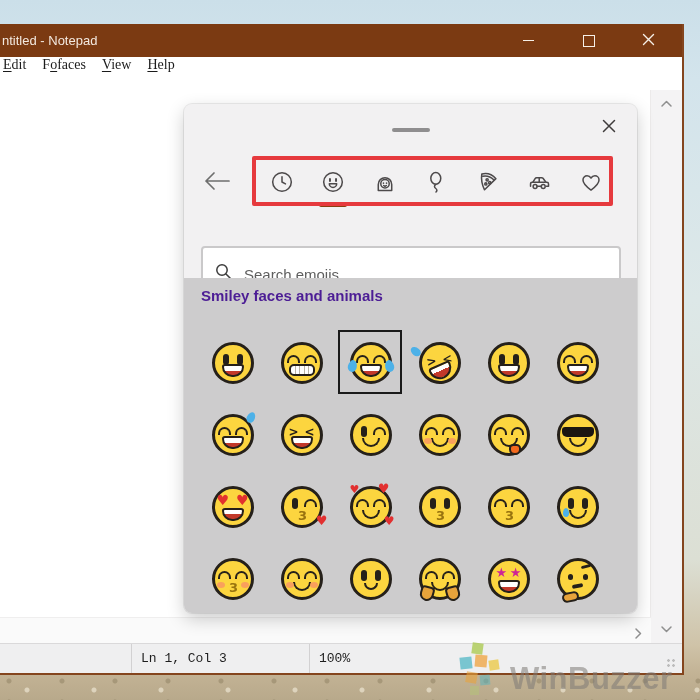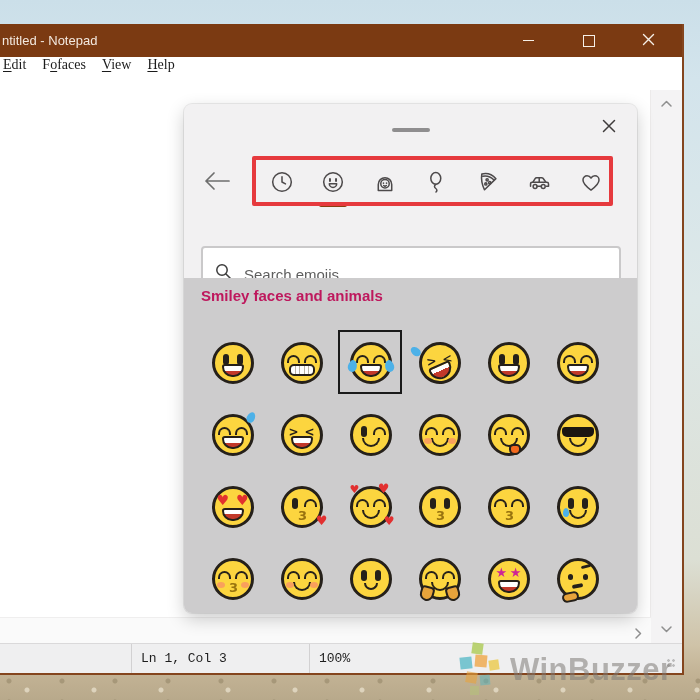--- a/index.html
+++ b/index.html
@@ -46,21 +46,21 @@
   .backbtn{position:absolute;left:18px;top:13px;cursor:default;}
   .tabs{position:absolute;left:72px;top:0;height:50px;display:flex;}
   .tab{width:51.5px;height:50px;display:flex;align-items:center;justify-content:center;position:relative;cursor:default;}
   .tab.selected::after{content:"";position:absolute;bottom:0;left:50%;margin-left:-14px;width:28px;height:4px;border-radius:2px;background:#8a3f10;}
   .ticon{display:flex;}
   .annotation{position:absolute;left:252px;top:156px;width:361px;height:50px;border:4px solid #e63a3e;border-radius:2px;box-sizing:border-box;z-index:9;pointer-events:none;}
   .search{position:absolute;left:17px;top:122px;width:420px;height:40px;background:#fff;border:2px solid #cac9ca;border-radius:4px;display:flex;align-items:flex-end;padding-left:12px;box-sizing:border-box;margin-top:20px;}
   .search input{border:none;outline:none;background:transparent;font-family:"Liberation Sans",sans-serif;font-size:15px;color:#3c3c3c;margin-left:10px;width:330px;}
   .search input::placeholder{color:#5e5e5e;opacity:1;}
   .pcontent{position:absolute;left:0;top:174px;right:0;bottom:0;background:#cdcccd;border-radius:0 0 8px 8px;overflow:hidden;}
-  .sectitle{position:absolute;left:17px;top:9px;font-size:15px;font-weight:bold;color:#be185d;}
+  .sectitle{position:absolute;left:17px;top:9px;font-size:15px;font-weight:bold;color:#4c1d95;}
   .grid{position:absolute;left:14px;top:49px;display:grid;grid-template-columns:repeat(6,69px);grid-auto-rows:72px;}
   .cell{position:relative;display:flex;align-items:center;justify-content:center;cursor:default;}
   .cell.selected::before{content:"";position:absolute;left:2px;top:3px;width:64px;height:64px;border:2.5px solid #1a1a1a;box-sizing:border-box;}
   
   .face{position:relative;width:42px;height:42px;border-radius:50%;background:#fcd53f;border:3px solid #25201a;box-sizing:border-box;}
   .f-tilt{transform:rotate(-10deg);}
   .eye{position:absolute;top:9px;width:6px;height:11px;border-radius:3px;background:#25201a;}
   .eye.l{left:8px}.eye.r{right:8px}
   .eye.arc{width:13px;height:8px;background:transparent;border:2.5px solid #25201a;border-bottom:none;border-radius:13px 13px 0 0;box-sizing:border-box;top:10px;}
   .eye.l.arc{left:3px}.eye.r.arc{right:3px}
@@ -93,21 +93,21 @@
   .hrt.h1{top:-5px;left:-3px}.hrt.h2{top:-7px;right:-1px;font-size:13px}.hrt.h3{bottom:-2px;right:-6px;font-size:12px}
   .hrt.hk{bottom:-2px;right:-8px;font-size:13px}
   .hand{position:absolute;bottom:-4px;width:14px;height:15px;background:#e7a33b;border:2.5px solid #25201a;border-radius:4px 4px 7px 7px;box-sizing:border-box;}
   .hand.l{left:-2px;transform:rotate(16deg);}
   .hand.r{right:-2px;transform:rotate(-16deg);}
   .hand.t{left:2px;bottom:-5px;width:17px;height:10px;transform:rotate(-12deg);border-radius:5px;}
   
   .wm{position:absolute;left:458px;top:641px;z-index:20;display:flex;align-items:flex-start;pointer-events:none;}
   .wm-logo{position:relative;width:52px;height:58px;opacity:.75;}
   .wm-logo i{position:absolute;display:block;}
-  .wm-text{font-size:31px;font-weight:800;color:rgba(125,122,118,.55);letter-spacing:.5px;margin-top:11px;white-space:nowrap;}
+  .wm-text{font-size:31px;font-weight:800;color:rgba(125,122,118,.55);letter-spacing:.5px;margin-top:20px;white-space:nowrap;}
 </style>
 </head>
 <body>
 
 <div class="screen">
   <div class="sand"></div>
 
   <div class="window">
     <div class="titlebar">
       <span class="title-text">ntitled - Notepad</span>

